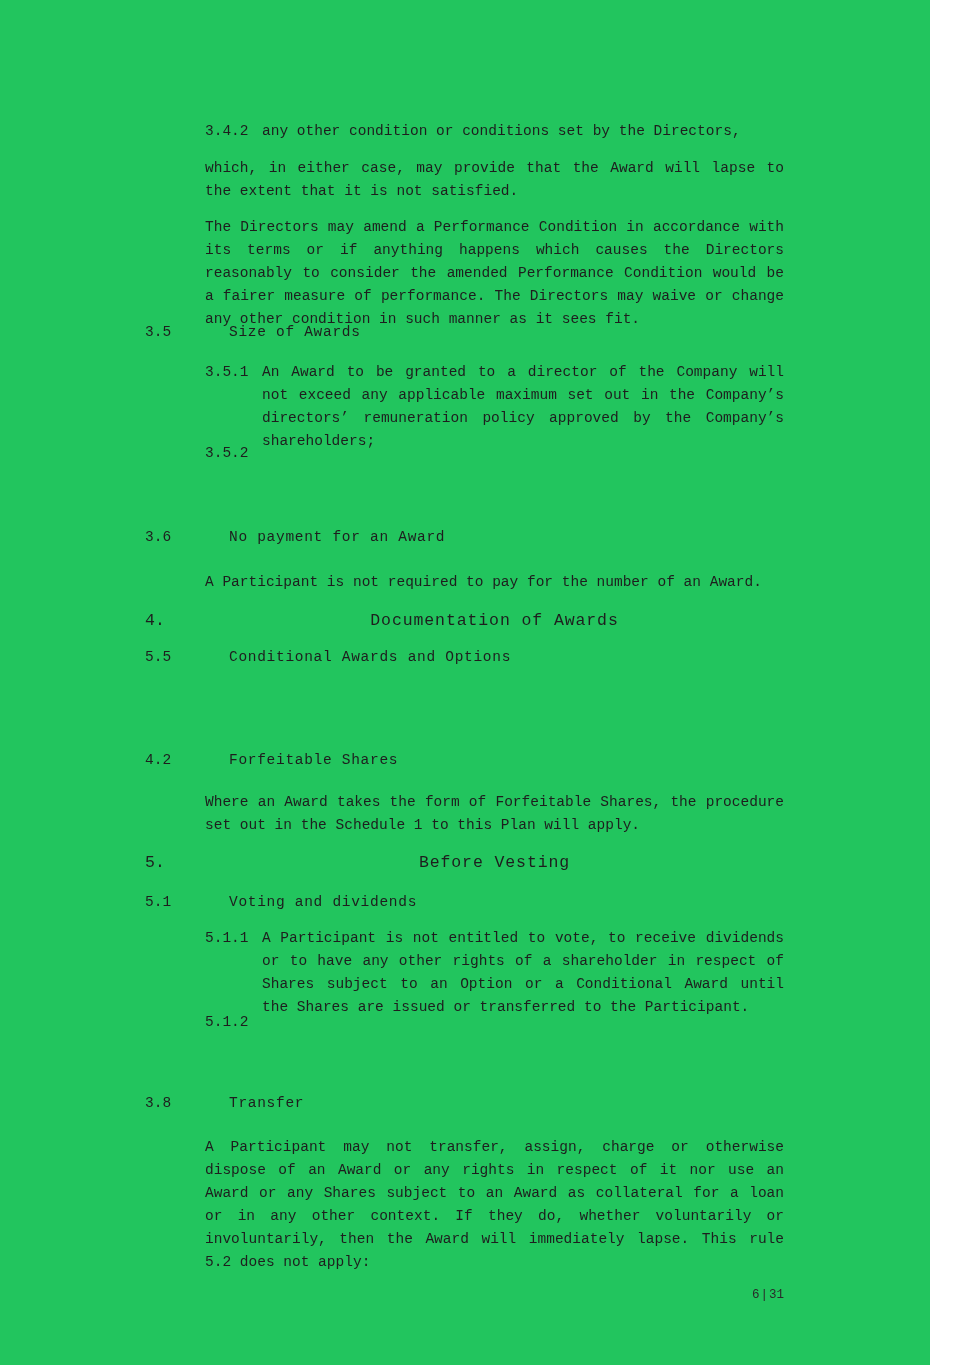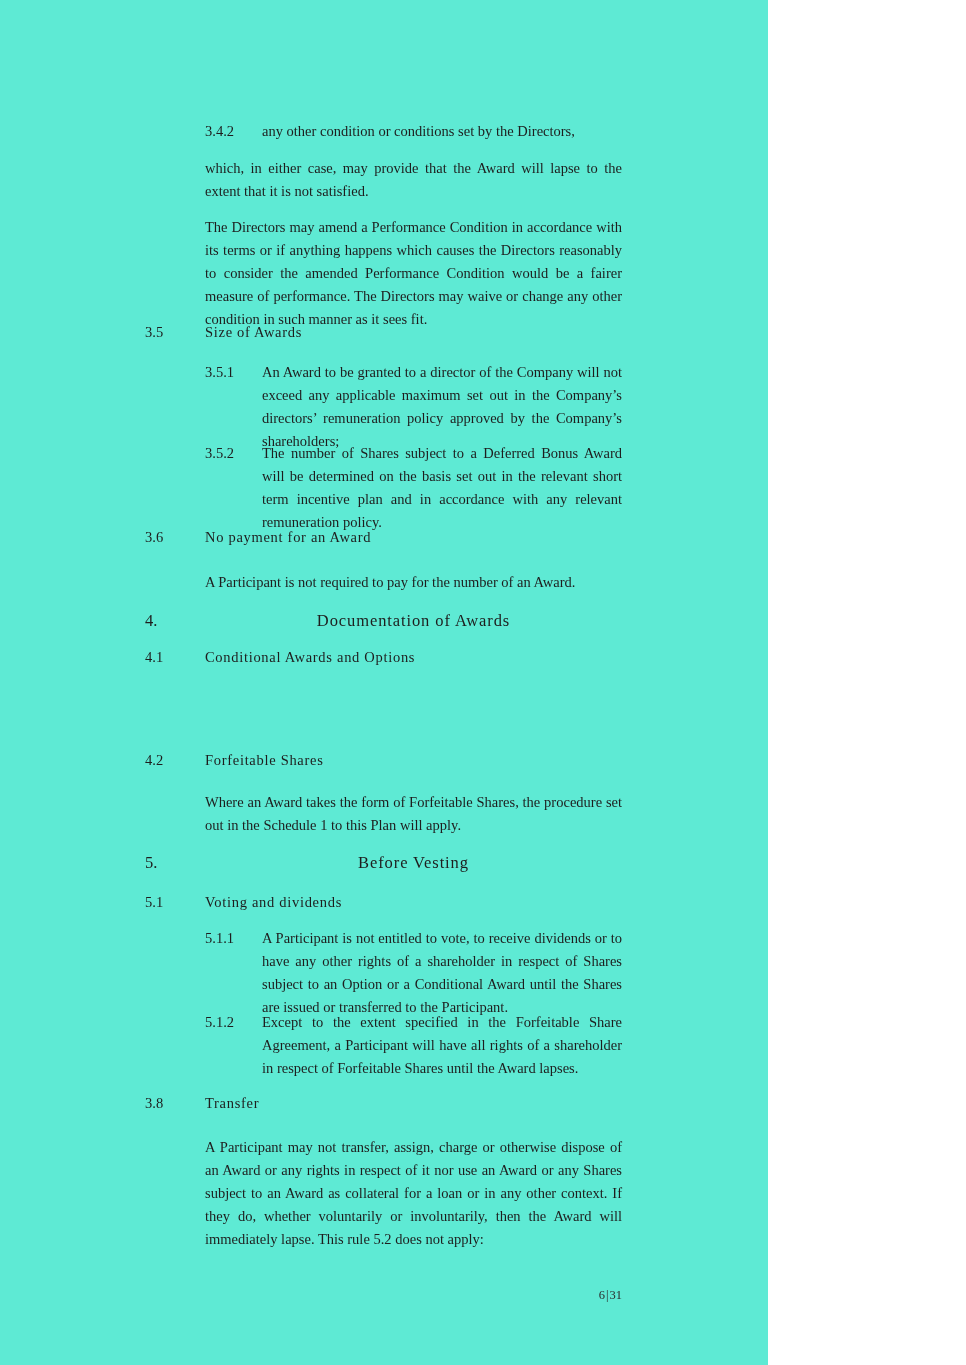--- a/index.html
+++ b/index.html
@@ -2,24 +2,24 @@
 <html><head>
 <meta charset="utf-8">
 <style>
   html, body {
     margin: 0;
     padding: 0;
     background: #ffffff;
   }
   .page {
     position: relative;
-    width: 768px;
+    width: 930px;
     height: 1365px;
-    background: #5eead4;
-    font-family: Liberation Serif, serif;
+    background: #22c55e;
+    font-family: Liberation Mono, monospace;
     font-size: 14.5px;
     line-height: 23px;
     color: #1e1e1e;
     overflow: hidden;
   }
   .block {
     position: absolute;
     left: 145px;
     right: 146px;
   }
@@ -36,20 +36,21 @@
   .clause2 .cnum {
     flex: 0 0 57px;
   }
   .clause2 .ctext {
     flex: 1;
     text-align: justify;
   }
   
   .heading2 {
     display: flex;
+    gap: 24px;
   }
   .heading2 .hnum {
     flex: 0 0 60px;
   }
   .heading2 .htext {
     flex: 1;
     letter-spacing: 0.7px;
   }
   
   .heading1 {
@@ -96,37 +97,36 @@
     <div class="htext">Size of Awards</div>
   </div>
 
   <div class="block clause2" style="top:361px">
     <span class="cnum">3.5.1</span>
     <div class="ctext">An Award to be granted to a director of the Company will not exceed any applicable maximum set out in the Company’s directors’ remuneration policy approved by the Company’s shareholders;</div>
   </div>
 
   <div class="block clause2" style="top:442px">
     <span class="cnum">3.5.2</span>
-    <div class="ctext">The number of Shares subject to a Deferred Bonus Award will be determined on the basis set out in the relevant short term incentive plan and in accordance with any relevant remuneration policy.</div>
   </div>
 
   <div class="block heading2" style="top:526px">
     <span class="hnum">3.6</span>
     <div class="htext">No payment for an Award</div>
   </div>
 
   <div class="block para1" style="top:571px">A Participant is not required to pay for the number of an Award.</div>
 
   <div class="block heading1" style="top:608px">
     <span class="hnum">4.</span>
     <div class="htext">Documentation of Awards</div>
   </div>
 
   <div class="block heading2" style="top:646px">
-    <span class="hnum">4.1</span>
+    <span class="hnum">5.5</span>
     <div class="htext">Conditional Awards and Options</div>
   </div>
 
 
   <div class="block heading2" style="top:749px">
     <span class="hnum">4.2</span>
     <div class="htext">Forfeitable Shares</div>
   </div>
 
   <div class="block para1" style="top:791px">Where an Award takes the form of Forfeitable Shares, the procedure set out in the Schedule 1 to this Plan will apply.</div>
@@ -141,21 +141,20 @@
     <div class="htext">Voting and dividends</div>
   </div>
 
   <div class="block clause2" style="top:927px">
     <span class="cnum">5.1.1</span>
     <div class="ctext">A Participant is not entitled to vote, to receive dividends or to have any other rights of a shareholder in respect of Shares subject to an Option or a Conditional Award until the Shares are issued or transferred to the Participant.</div>
   </div>
 
   <div class="block clause2" style="top:1011px">
     <span class="cnum">5.1.2</span>
-    <div class="ctext">Except to the extent specified in the Forfeitable Share Agreement, a Participant will have all rights of a shareholder in respect of Forfeitable Shares until the Award lapses.</div>
   </div>
 
   <div class="block heading2" style="top:1092px">
     <span class="hnum">3.8</span>
     <div class="htext">Transfer</div>
   </div>
 
   <div class="block para1" style="top:1136px">A Participant may not transfer, assign, charge or otherwise dispose of an Award or any rights in respect of it nor use an Award or any Shares subject to an Award as collateral for a loan or in any other context. If they do, whether voluntarily or involuntarily, then the Award will immediately lapse. This rule 5.2 does not apply:</div>
 
   <div class="footer">

